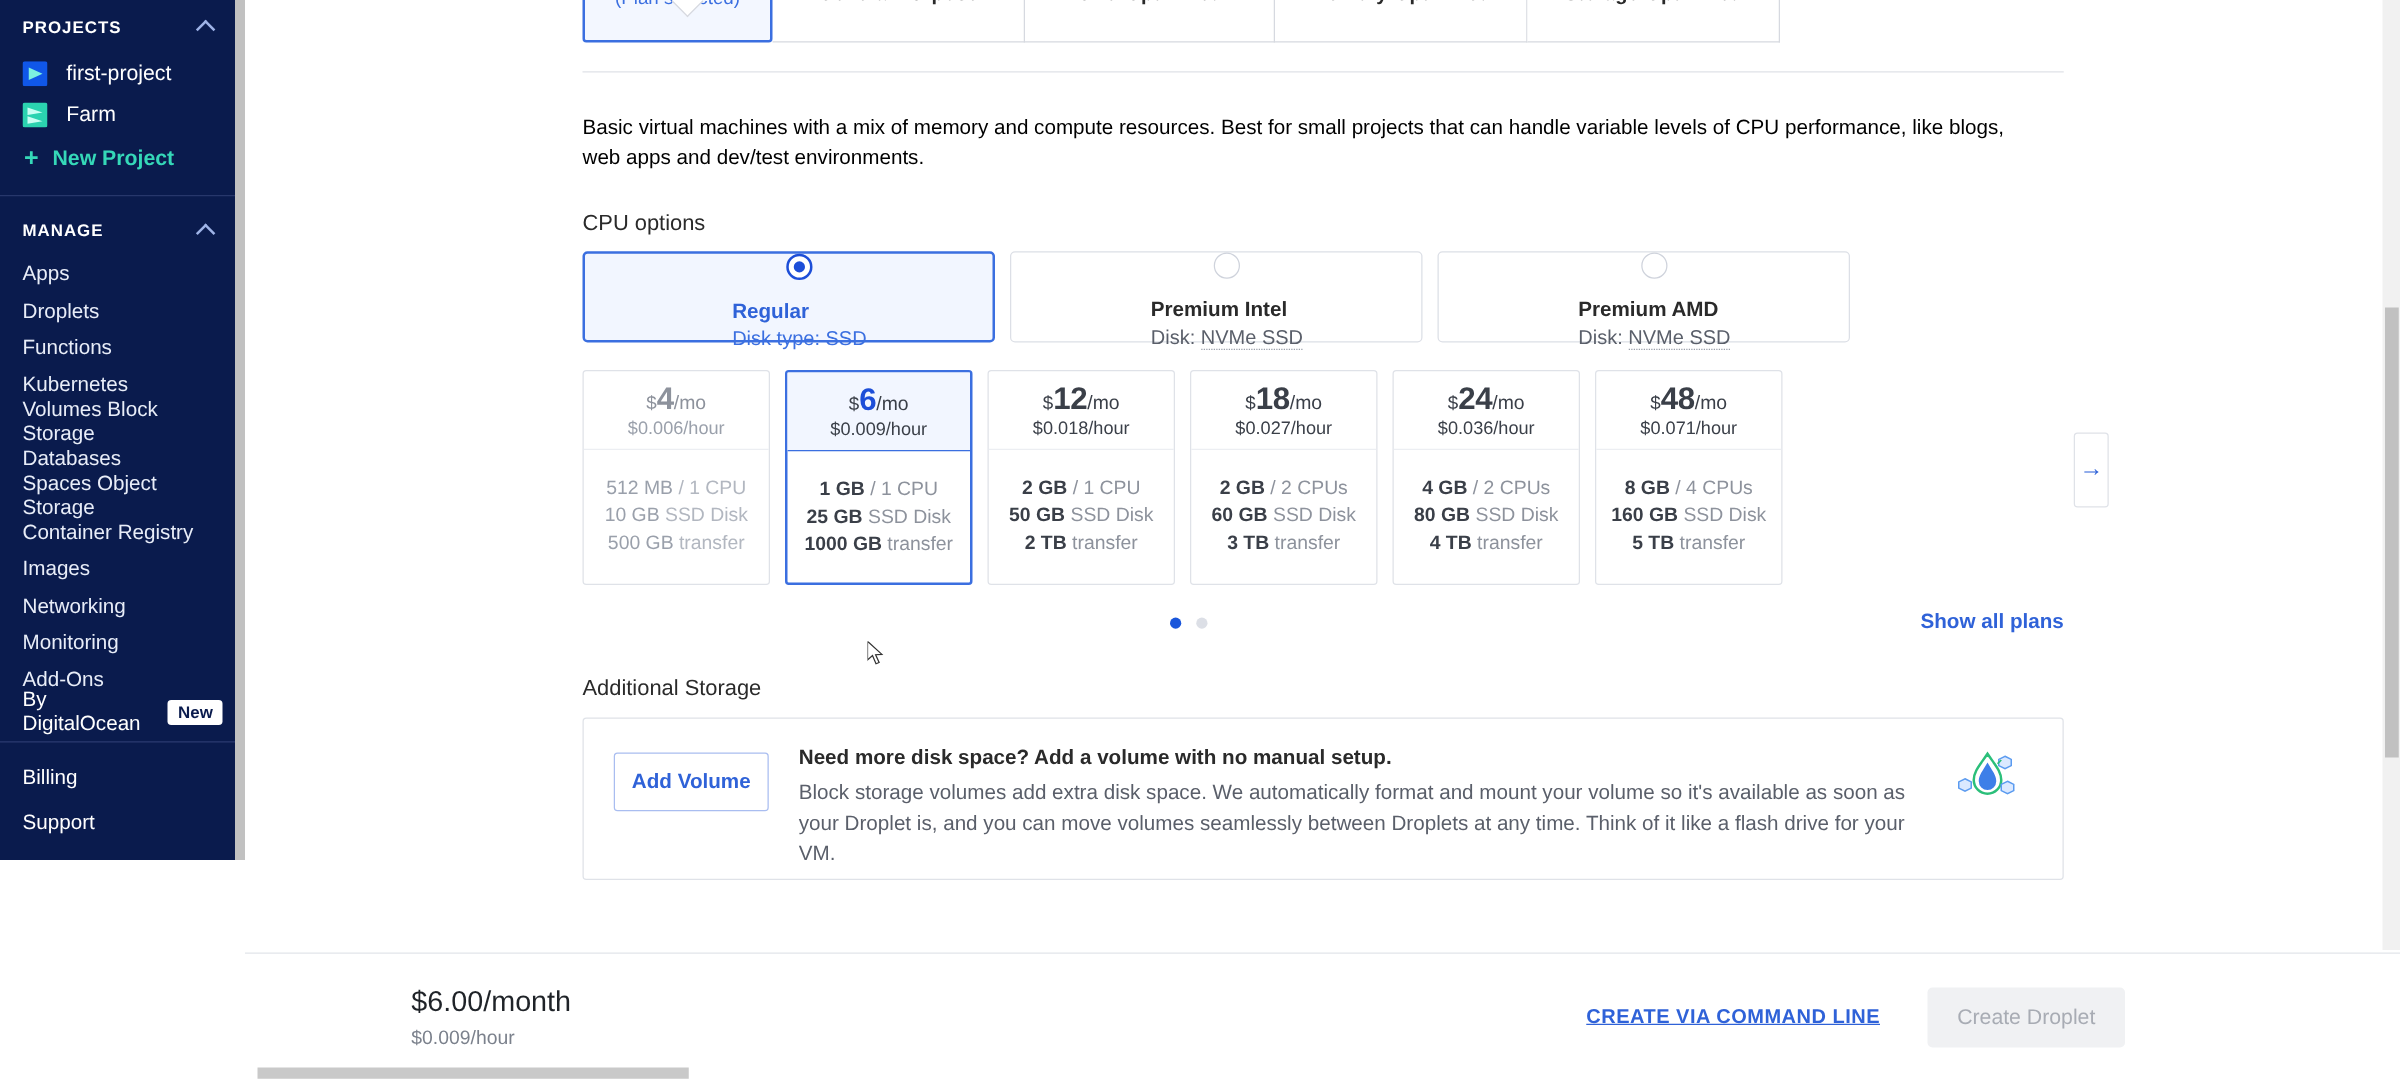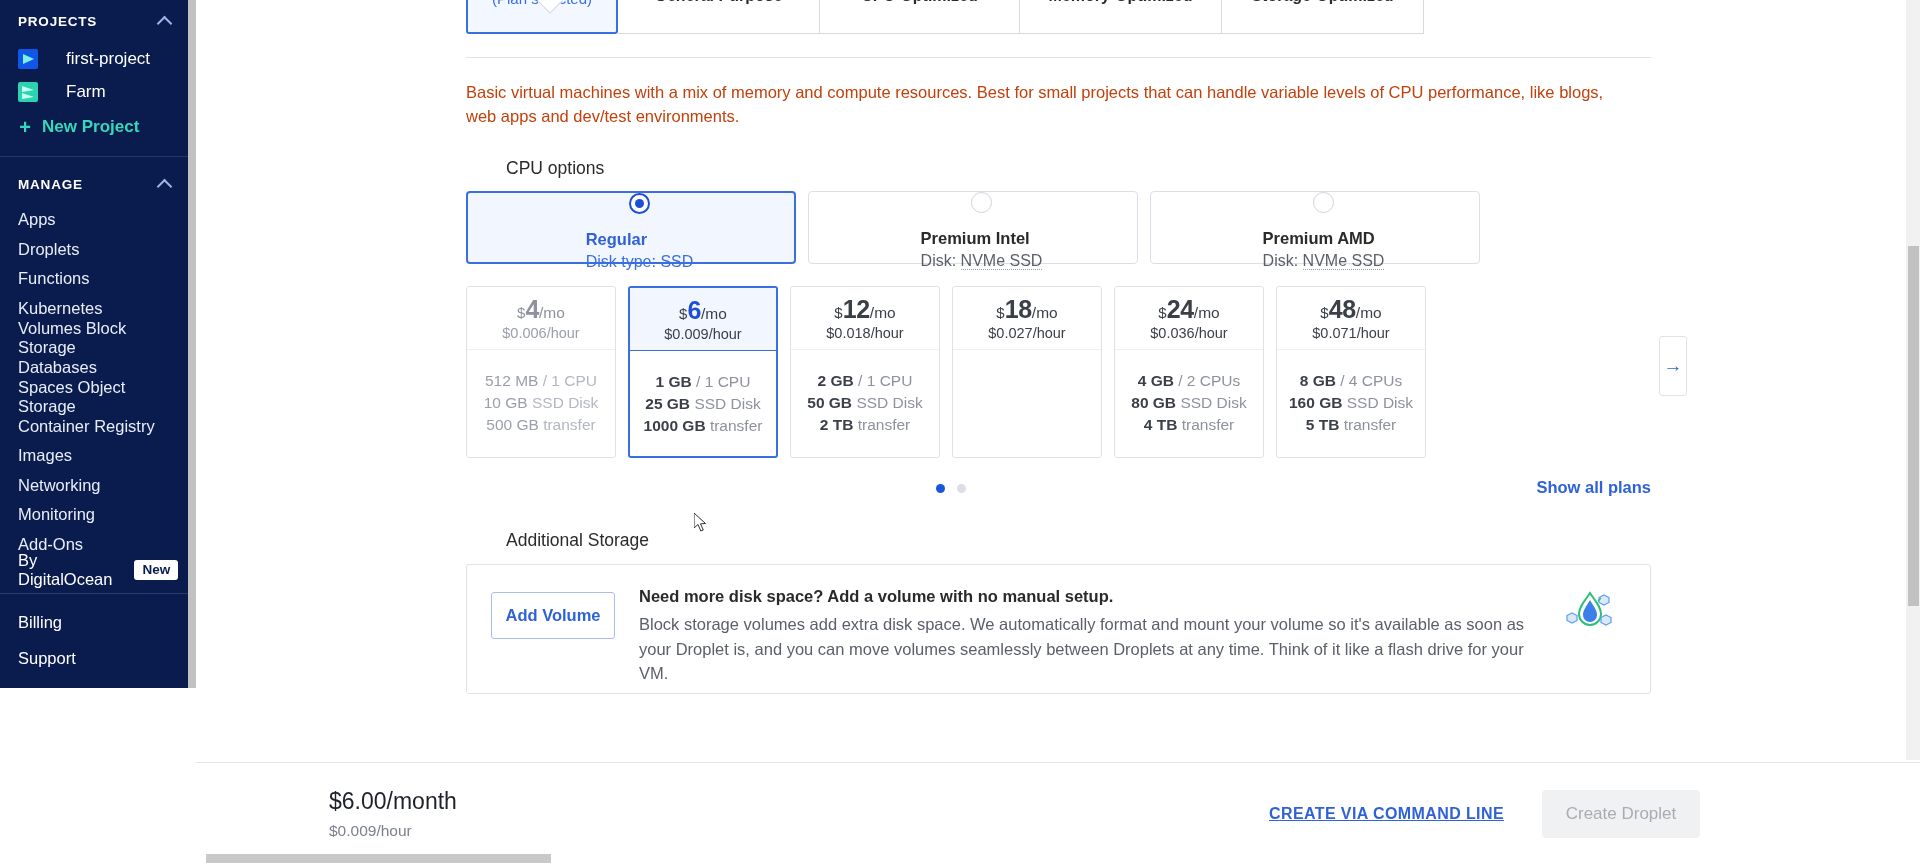--- a/index.html
+++ b/index.html
@@ -32,21 +32,21 @@
   .chev {
     width: 14px; height: 14px; display: inline-block; position: relative;
   }
   .chev::before {
     content: ""; position: absolute; left: 1px; top: 4px;
     width: 9px; height: 9px;
     border-left: 2px solid #9fb4e8; border-top: 2px solid #9fb4e8;
     transform: rotate(45deg);
   }
   .proj-item {
-    display: flex; align-items: center; gap: 28px;
+    display: flex; align-items: center; gap: 15px;
     padding: 0 18px; height: 33px;
     font-size: 17px; color: #ffffff;
     cursor: pointer;
   }
   .proj-ico {
     width: 20px; height: 20px; flex: 0 0 20px;
     display: block; border-radius: 2px;
   }
   .new-proj {
     display: flex; align-items: center; gap: 10px;
@@ -140,26 +140,26 @@
     position: absolute; left: 75px; top: 34px;
     width: 18px; height: 18px; background: #ffffff;
     border-left: 1px solid #d6d9e0; border-bottom: 1px solid #d6d9e0;
     transform: rotate(-45deg); z-index: 4;
   }
   .rule {
     height: 1px; background: #dfe2e8; margin-top: 23px; width: 1185px;
   }
 
   .desc {
-    margin-top: 22px; width: 1160px;
-    font-size: 16.5px; line-height: 1.48; color: #c2410c;
+    margin-top: 32px; width: 1160px;
+    font-size: 16.5px; line-height: 1.48; color: #000000;
   }
 
   .sec-title {
-    margin-top: 29px; font-size: 17.5px; color: #2a2a2a; font-weight: normal; margin-left: 40px;
+    margin-top: 29px; font-size: 17.5px; color: #2a2a2a; font-weight: normal;
   }
 
   
   .cpu-row { display: flex; gap: 12px; margin-top: 12px; }
   .cpu-card {
     width: 330px; height: 73px;
     border: 1px solid #dcdfe6; border-radius: 4px;
     background: #fff;
     display: flex; align-items: center; gap: 16px;
     padding-left: 17px; cursor: pointer; flex-direction: column;
@@ -501,20 +501,25 @@
             </div>
 
             <div class="plan active">
               <div class="price">
                 <span class="pline">
                   <span class="cur">$</span>
                   <span class="amt">18</span>
                   <span class="per">/mo</span>
                 </span>
                 <span class="hr">$0.027/hour</span>
+              </div>
+              <div class="specs">
+                <div><b>2 GB</b> / <span>2 CPUs</span></div>
+                <div><b>60 GB</b> <span>SSD Disk</span></div>
+                <div><b>3 TB</b> <span>transfer</span></div>
               </div>
             </div>
 
             <div class="plan active">
               <div class="price">
                 <span class="pline">
                   <span class="cur">$</span>
                   <span class="amt">24</span>
                   <span class="per">/mo</span>
                 </span>

